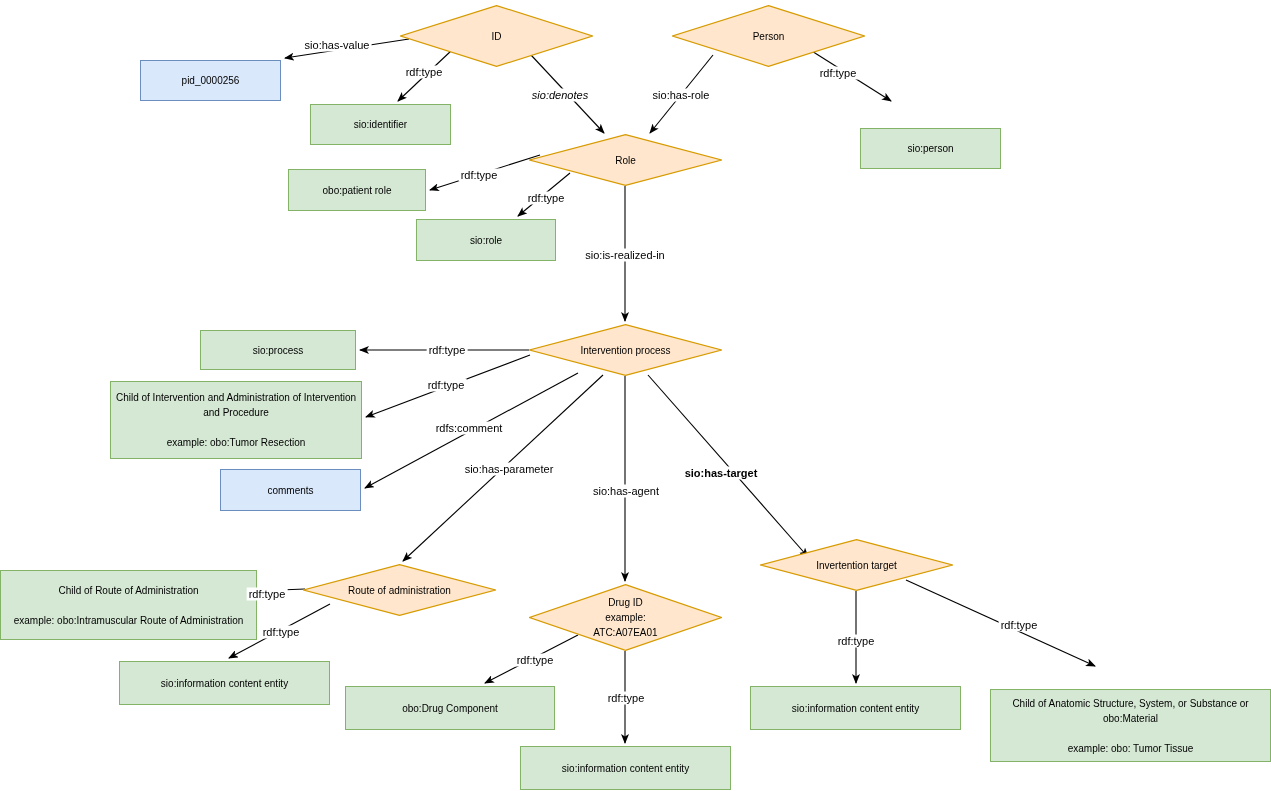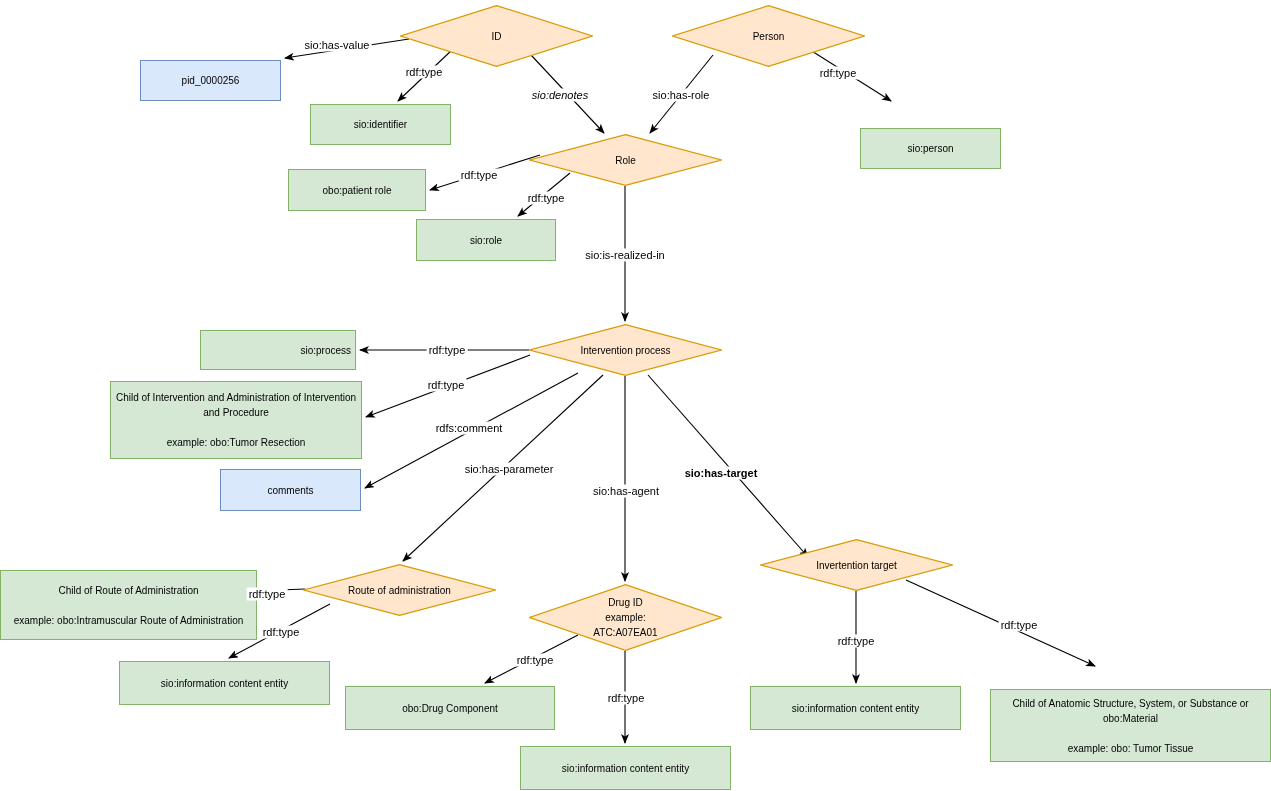--- a/index.html
+++ b/index.html
@@ -122,21 +122,21 @@
       <div class="node box green" style="left: 310px; top: 104px; width: 141px; height: 41px;"><span>sio:identifier</span></div>
       <div class="node box green" style="left: 860px; top: 104px; width: 141px; height: 41px; margin-top: 24px;"><span>sio:person</span></div>
       <div class="node diamond" style="left: 529px; top: 134px; width: 193px; height: 52px;"><svg class="dia-shape" viewBox="0 0 193 52" preserveAspectRatio="none">
           <path d="M 96.5 0.6 L 192.4 26 L 96.5 51.4 L 0.6 26 Z" fill="#ffe6cc" stroke="#d79b00" stroke-width="1.2"></path>
         </svg><span class="dia-label">Role</span></div>
       <div class="node box green" style="left: 288px; top: 169px; width: 138px; height: 42px;"><span>obo:patient role</span></div>
       <div class="node box green" style="left: 416px; top: 219px; width: 140px; height: 42px;"><span>sio:role</span></div>
       <div class="node diamond" style="left: 529px; top: 324px; width: 193px; height: 52px;"><svg class="dia-shape" viewBox="0 0 193 52" preserveAspectRatio="none">
           <path d="M 96.5 0.6 L 192.4 26 L 96.5 51.4 L 0.6 26 Z" fill="#ffe6cc" stroke="#d79b00" stroke-width="1.2"></path>
         </svg><span class="dia-label">Intervention process</span></div>
-      <div class="node box green" style="left: 200px; top: 330px; width: 156px; height: 40px; justify-content: flex-end;"><span>sio:process</span></div>
+      <div class="node box green" style="left: 200px; top: 330px; width: 156px; height: 40px;"><span>sio:process</span></div>
       <div class="node box green" style="left: 110px; top: 381px; width: 252px; height: 78px;"><span>Child of Intervention and Administration of Intervention and Procedure
 
 example: obo:Tumor Resection</span></div>
       <div class="node box blue" style="left: 220px; top: 469px; width: 141px; height: 42px;"><span>comments</span></div>
       <div class="node diamond" style="left: 303px; top: 564px; width: 193px; height: 52px;"><svg class="dia-shape" viewBox="0 0 193 52" preserveAspectRatio="none">
           <path d="M 96.5 0.6 L 192.4 26 L 96.5 51.4 L 0.6 26 Z" fill="#ffe6cc" stroke="#d79b00" stroke-width="1.2"></path>
         </svg><span class="dia-label">Route of administration</span></div>
       <div class="node diamond" style="left: 529px; top: 584px; width: 193px; height: 67px;"><svg class="dia-shape" viewBox="0 0 193 67" preserveAspectRatio="none">
           <path d="M 96.5 0.6 L 192.4 33.5 L 96.5 66.4 L 0.6 33.5 Z" fill="#ffe6cc" stroke="#d79b00" stroke-width="1.2"></path>
         </svg><span class="dia-label">Drug ID

